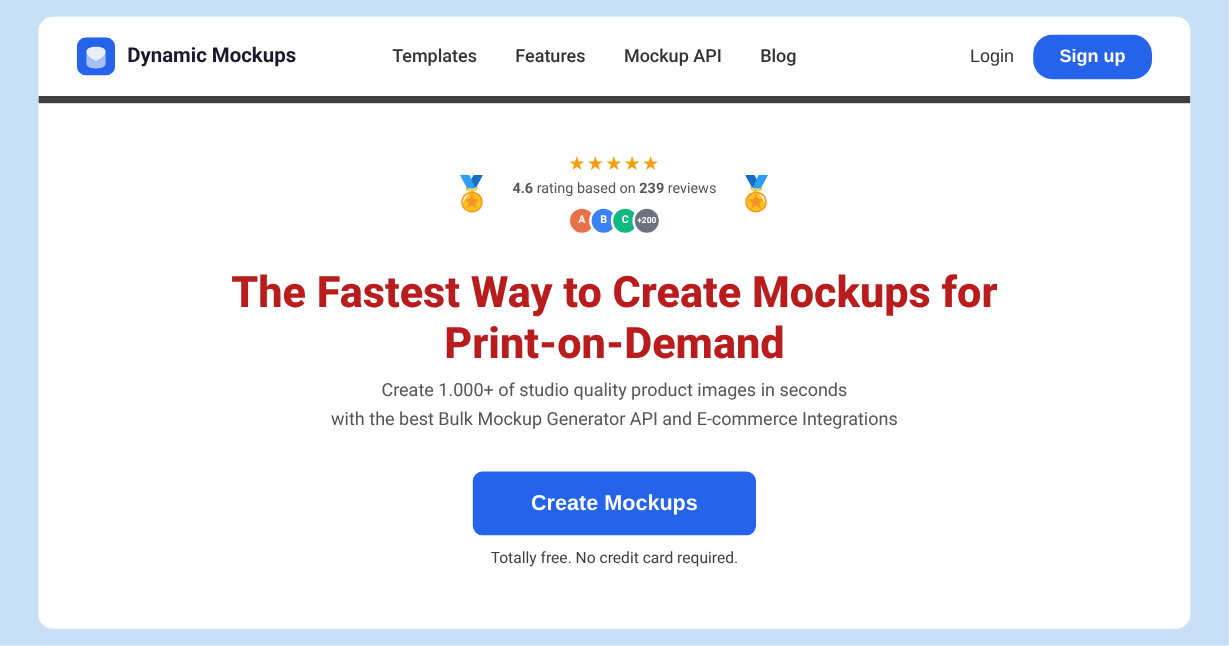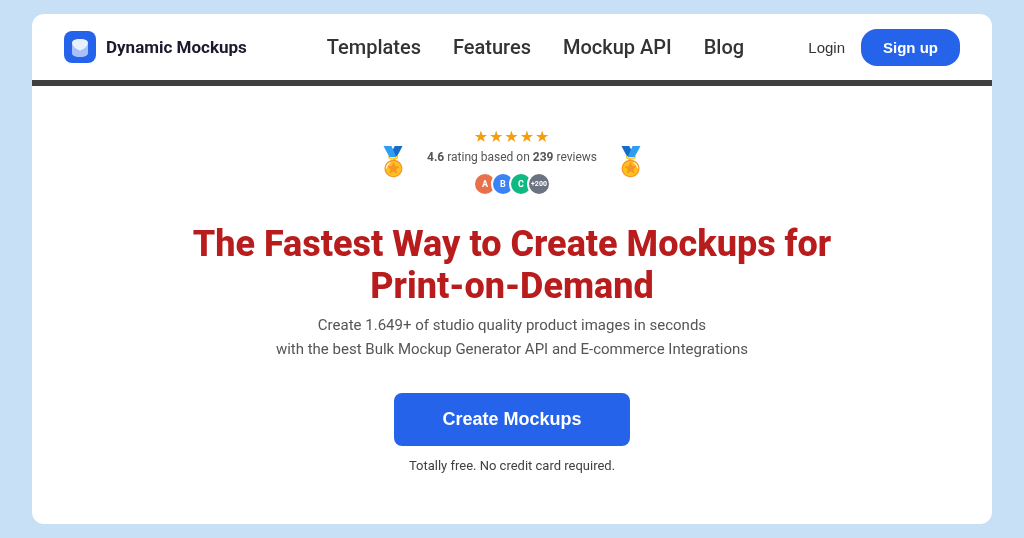--- a/index.html
+++ b/index.html
@@ -53,21 +53,21 @@
 
     .nav-links {
       display: flex;
       align-items: center;
       gap: 32px;
       margin-left: 80px;
       flex: 1;
     }
 
     .nav-link {
-      font-size: 20px;
+      font-size: 15px;
       color: #333;
       text-decoration: none;
       font-weight: 500;
       cursor: pointer;
     }
 
     .nav-right {
       display: flex;
       align-items: center;
       gap: 16px;
@@ -256,21 +256,21 @@
           <div class="avatar-circle av-more">+200</div>
         </div>
       </div>
 
       <span class="laurel" style="transform: scaleX(-1); display: inline-block;">🏅</span>
     </div>
 
     <h1 class="hero-title">The Fastest Way to Create Mockups for Print-on-Demand</h1>
 
     <p class="hero-subtitle">
-      <span>Create 1.649+ of studio quality product images in seconds</span><br>
+      <span>Create 1.000+ of studio quality product images in seconds</span><br>
       <span>with the best Bulk Mockup Generator API and E-commerce Integrations</span>
     </p>
 
     <button class="cta-btn">Create Mockups</button>
     <p class="cta-note">Totally free. No credit card required.</p>
 
   </main>
 </div>
 
 </body></html>

